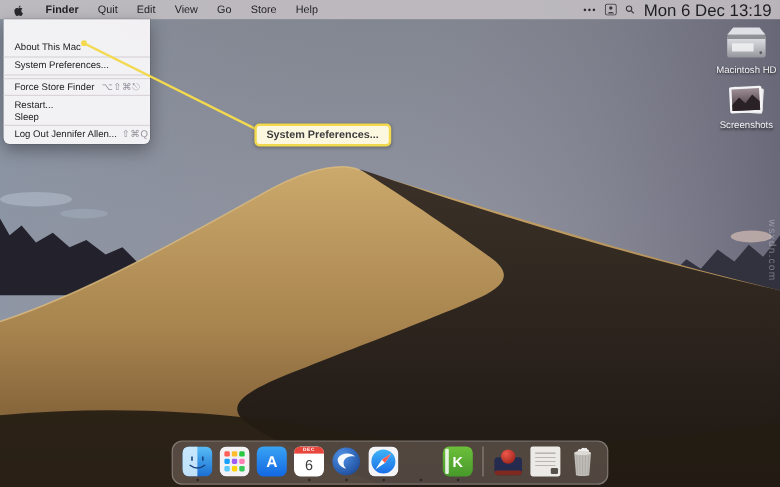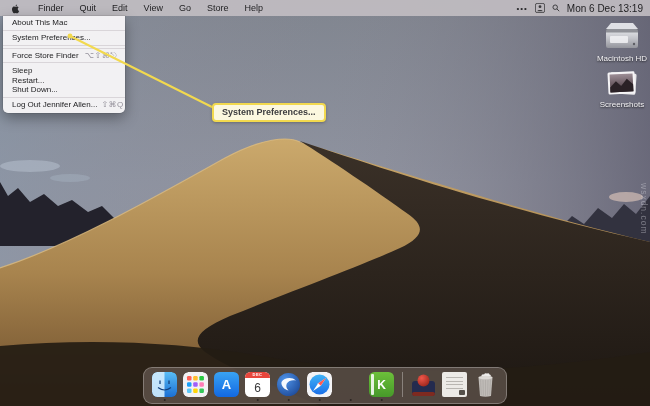--- a/index.html
+++ b/index.html
@@ -8,31 +8,31 @@
   .screen { position:relative; width:650px; height:406px; overflow:hidden; background:#8d8a95; }
   .wallpaper { position:absolute; left:0; top:0; width:650px; height:406px; z-index:0; }
 
   
   .menubar { position:absolute; left:0; top:0; width:650px; height:16px; z-index:30;
     background:rgba(196,191,196,0.88); display:flex; align-items:center; justify-content:space-between;
     font-size:9px; color:#1e1e20; }
   .mb-left { display:flex; align-items:center; gap:0; height:100%; }
   .apple { display:flex; align-items:center; padding:0 9px 0 10px; height:100%; }
   .mb-item { padding:0 8px; line-height:16px; white-space:nowrap; }
-  .mb-item.bold { font-weight:normal; }
+  .mb-item.bold { font-weight:bold; }
   .mb-right { display:flex; align-items:center; gap:7px; padding-right:7px; height:100%; }
   .mb-ell { letter-spacing:1px; font-size:8px; color:#2a2a2c; }
-  .mb-clock { white-space:nowrap; font-size:10px; }
+  .mb-clock { white-space:nowrap; font-size:14px; }
   .mb-ic { display:flex; align-items:center; }
 
   
   .menu { position:absolute; left:3px; top:16px; width:122px; z-index:40;
     background:rgba(247,245,247,0.96); border-radius:0 0 5px 5px;
     box-shadow:0 5px 14px rgba(0,0,0,0.35), 0 0 0 0.5px rgba(0,0,0,0.15);
-    padding:2px 0 3px 0; font-size:8px; color:#1c1c1e; }
+    padding:19px 0 3px 0; font-size:8px; color:#1c1c1e; }
   .mi { display:flex; justify-content:space-between; align-items:center;
     height:9.8px; padding:0 8px 0 9px; white-space:nowrap; }
   .mi .sc { color:#94909a; margin-left:4px; letter-spacing:0.5px; }
   .mi .arr { color:#3a3a3c; font-size:7px; }
   .msep { border-top:1px solid #d9d5d9; margin:2px 0; height:0; }
 
   
   .callout { position:absolute; left:212px; top:103px; z-index:50;
     background:#fcf8df; border:2px solid #f2d94e; border-radius:4px;
     padding:2px 8px 3px 8px; font-size:9px; font-weight:bold; color:#3c3c3e;
@@ -165,27 +165,24 @@
         <span>System Preferences...</span>
       </div>
     <div class="msep"></div>
     <div class="msep"></div>
     <div class="mi">
       <span>Force Store Finder</span>
       <span class="sc">⌥⇧⌘⎋</span>
     </div>
     <div class="msep"></div>
     <div class="mi">
+        <span>Restart...</span>
+      </div>
+    <div class="mi">
         <span>Sleep</span>
-      </div>
-    <div class="mi">
-        <span>Restart...</span>
-      </div>
-    <div class="mi">
-        <span>Shut Down...</span>
       </div>
     <div class="msep"></div>
     <div class="mi">
       <span>Log Out Jennifer Allen...</span>
       <span class="sc">⇧⌘Q</span>
     </div>
   </div>
 
   <svg class="callout-line" viewBox="0 0 650 406">
     <line x1="214" y1="108" x2="70" y2="36" stroke="#f2d94e" stroke-width="2"></line>

